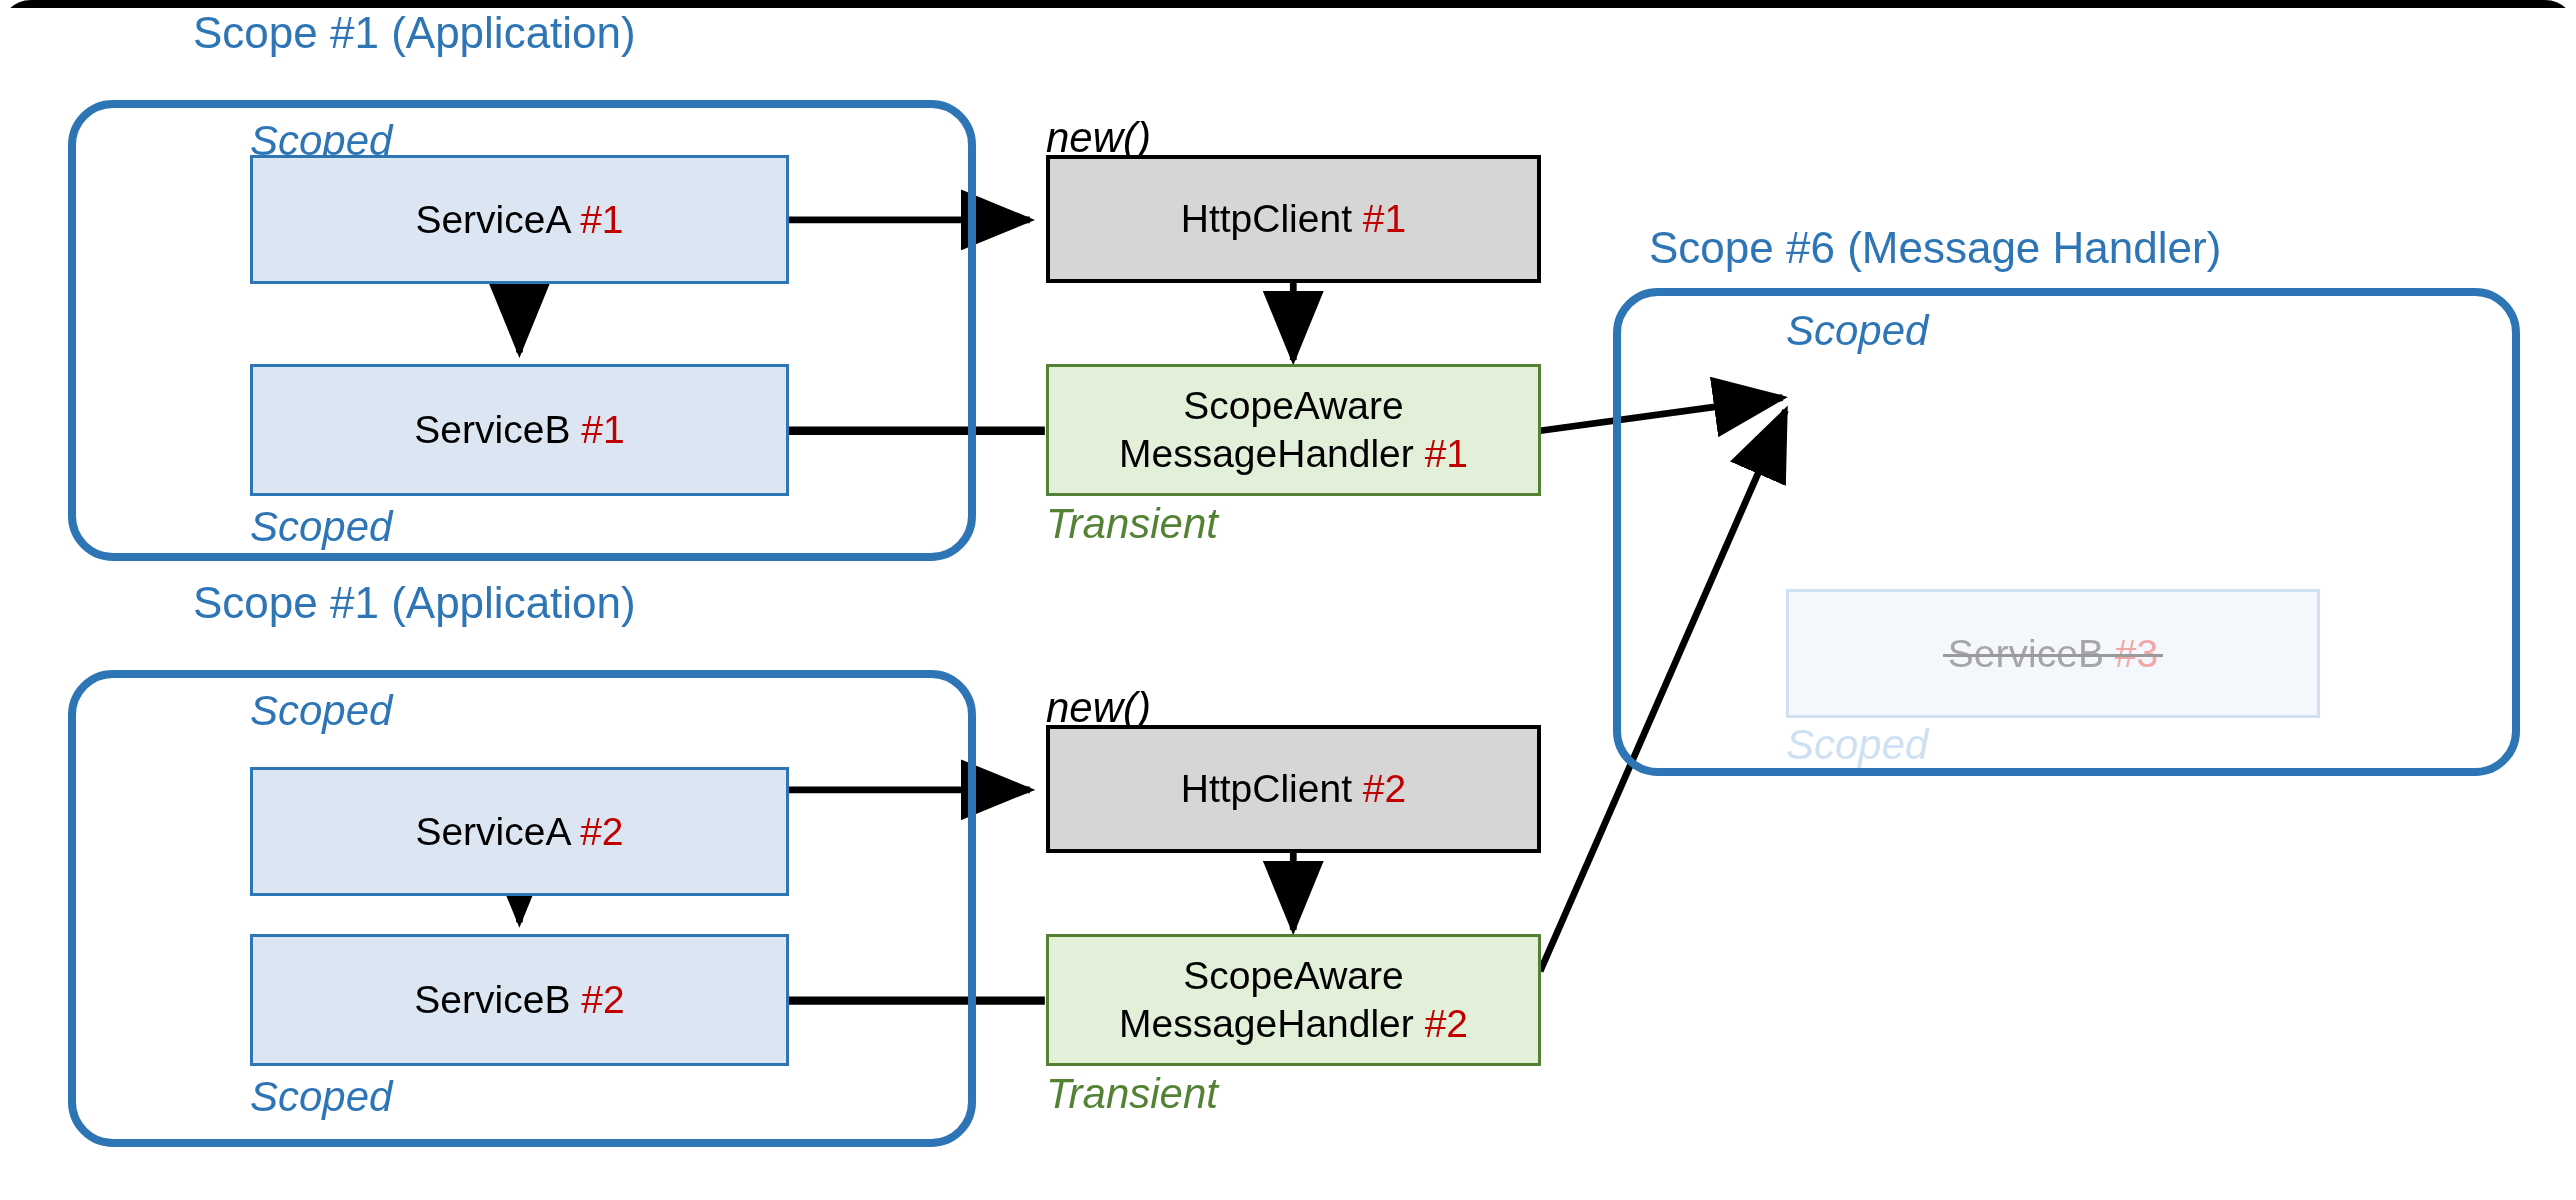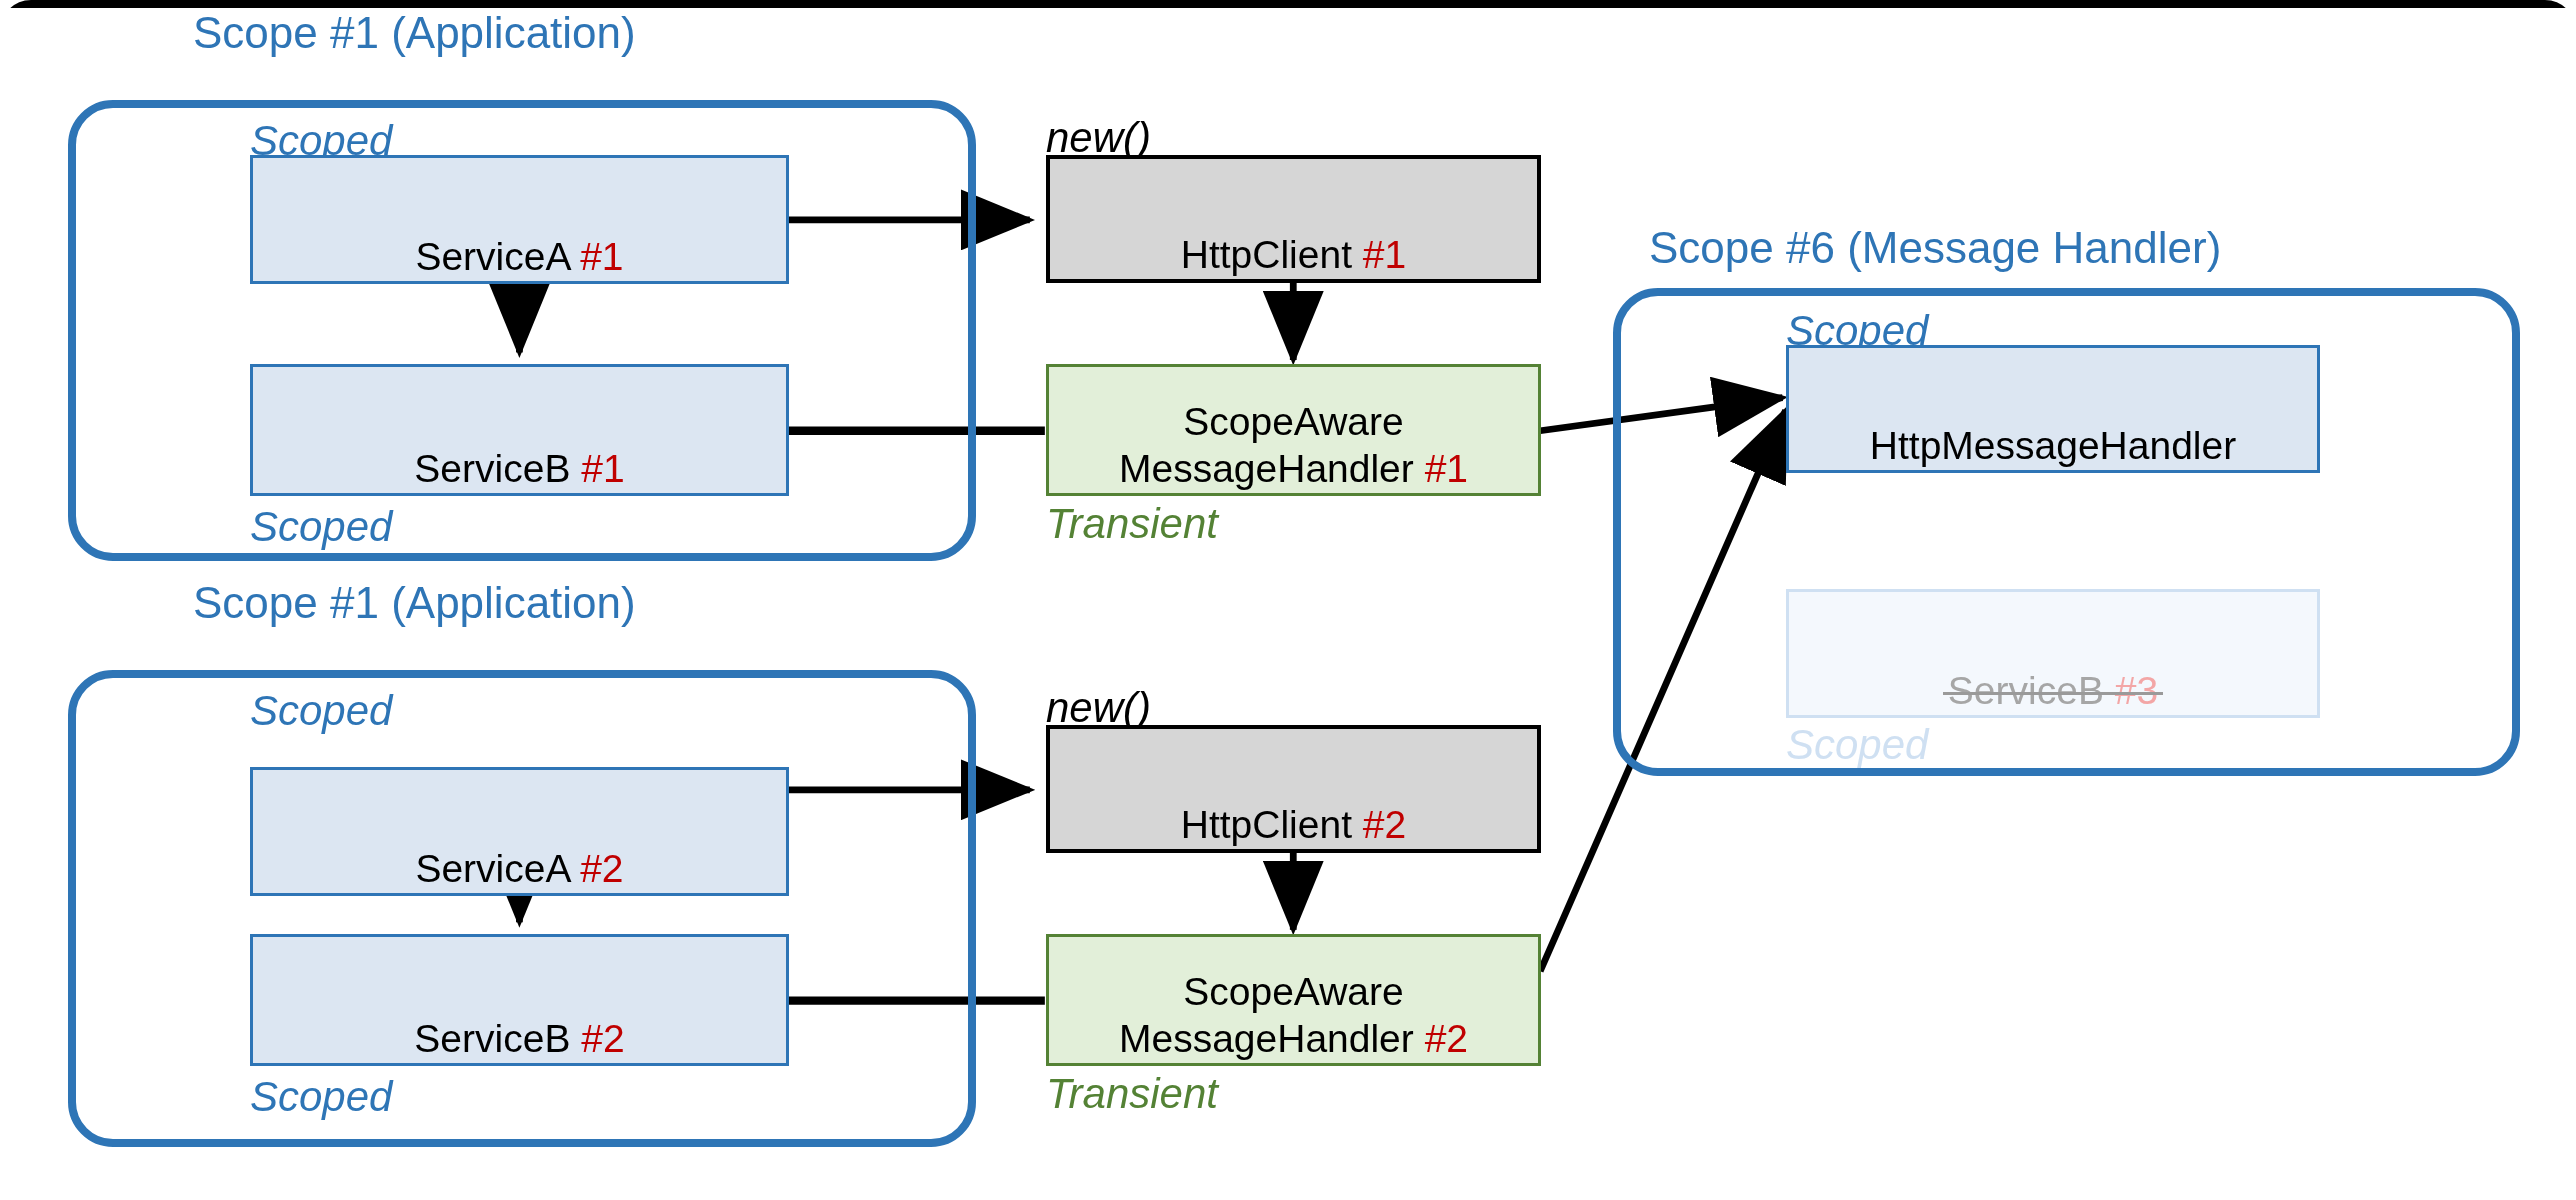--- a/index.html
+++ b/index.html
@@ -39,21 +39,21 @@
     white-space: nowrap;
     font-family: "Liberation Sans", sans-serif;
   }
   
   .node {
     position: absolute;
     box-sizing: border-box;
     display: flex;
     flex-direction: column;
     align-items: center;
-    justify-content: flex-end;
+    justify-content: center;
     text-align: center;
     font-size: 39px;
     line-height: 1.22;
     color: #000000;
     font-family: "Liberation Sans", sans-serif;
   }
   .node.blue {
     background: #dce6f2;
     border: 3.8px solid #2e75b6;
   }
@@ -175,23 +175,20 @@
       <span class="num">#1</span>
     </div>
   </div>
   <div class="lbl transient" style="left:1046px; top:503px; width:495px;">Transient</div>
 
   <div class="scope-title" style="left:1649px; top:226px;">Scope #6 (Message Handler)</div>
   <div class="scope-box" style="left:1613px; top:288px; width:907px; height:488px;"></div>
 
   <div class="lbl scoped" style="left:1786px; top:310px; width:534px;">Scoped</div>
 
-  <div class="node blue" style="left:1786px; top:345px; width:534px; height:128px;">
-    <div>HttpMessageHandler</div>
-  </div>
 
   <div class="node faded" style="left:1786px; top:589px; width:534px; height:129px;">
     <div class="strike">
       <span>ServiceB</span>
       <span class="num">#3</span>
     </div>
   </div>
   <div class="lbl faded-scoped" style="left:1786px; top:724px; width:534px;">Scoped</div>
 
   <div class="scope-title" style="left:193px; top:581px;">Scope #1 (Application)</div>

